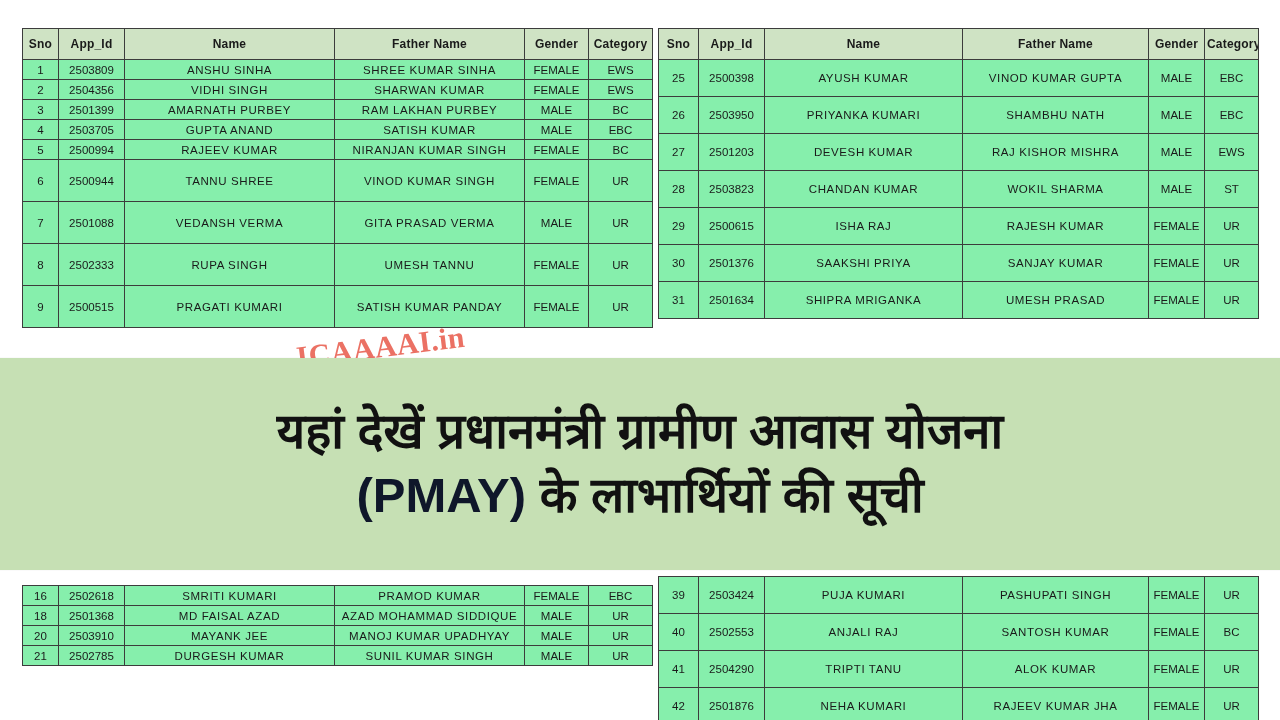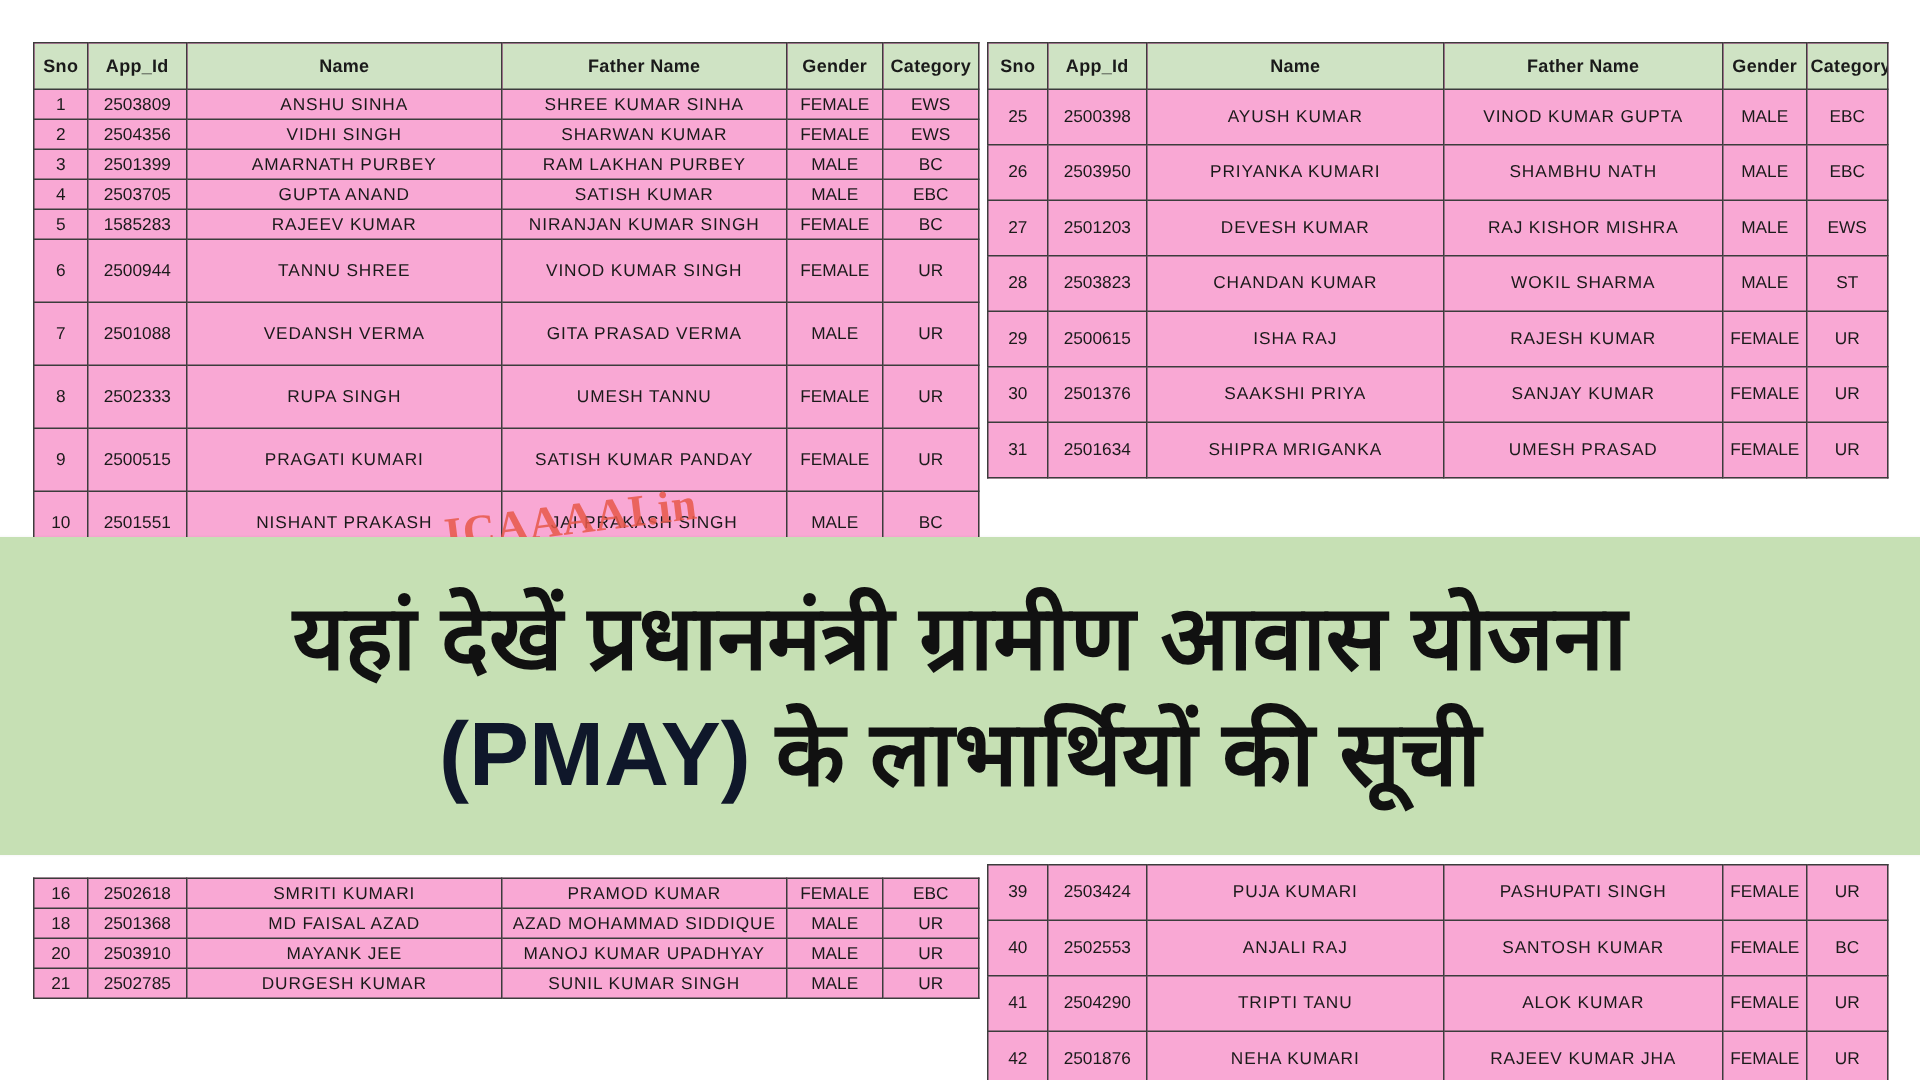--- a/index.html
+++ b/index.html
@@ -27,21 +27,21 @@
     position: absolute;
     top: 28px;
   }
   .table-wrap.left  { left: 22px;  width: 630px; }
   .table-wrap.right { left: 658px; width: 600px; }
 
   table.beneficiary {
     border-collapse: collapse;
     width: 100%;
     table-layout: fixed;
-    background: #f9a8d4;
+    background: #86efac;
   }
   table.beneficiary td,
   table.beneficiary th {
     border: 1px solid #3c3c3c;
     font-size: 11.5px;
     color: #1a1a1a;
     text-align: center;
     padding: 0 2px;
     overflow: hidden;
     white-space: nowrap;
@@ -106,21 +106,21 @@
     box-shadow: 0 0 0 1px rgba(0,0,0,0.02);
     display: flex;
     flex-direction: column;
     align-items: center;
     justify-content: center;
     gap: 4px;
   }
   .banner-line {
     font-family: "Liberation Sans", sans-serif;
     font-weight: bold;
-    font-size: 60px;
+    font-size: 49px;
     color: #111111;
     line-height: 1.22;
     text-align: center;
     white-space: nowrap;
   }
   .banner-line .hl {
     color: #0f172a;
   }
 </style>
 </head>
@@ -176,21 +176,21 @@
         <tr class="compact">
           <td>4</td>
           <td>2503705</td>
           <td class="name-cell">GUPTA ANAND</td>
           <td class="name-cell">SATISH KUMAR</td>
           <td>MALE</td>
           <td>EBC</td>
         </tr>
         <tr class="compact">
           <td>5</td>
-          <td>1585283</td>
+          <td>2500994</td>
           <td class="name-cell">RAJEEV KUMAR</td>
           <td class="name-cell">NIRANJAN KUMAR SINGH</td>
           <td>FEMALE</td>
           <td>BC</td>
         </tr>
         <tr class="tall">
           <td>6</td>
           <td>2500944</td>
           <td class="name-cell">TANNU SHREE</td>
           <td class="name-cell">VINOD KUMAR SINGH</td>
@@ -213,28 +213,20 @@
           <td>FEMALE</td>
           <td>UR</td>
         </tr>
         <tr class="tall">
           <td>9</td>
           <td>2500515</td>
           <td class="name-cell">PRAGATI KUMARI</td>
           <td class="name-cell">SATISH KUMAR PANDAY</td>
           <td>FEMALE</td>
           <td>UR</td>
-        </tr>
-        <tr class="tall">
-          <td>10</td>
-          <td>2501551</td>
-          <td class="name-cell">NISHANT PRAKASH</td>
-          <td class="name-cell">JAI PRAKASH SINGH</td>
-          <td>MALE</td>
-          <td>BC</td>
         </tr>
       </tbody>
     </table>
   </div>
 
   <div class="table-wrap right">
     <table class="beneficiary">
       <colgroup>
         <col class="c-sno">
           <col class="c-app">

